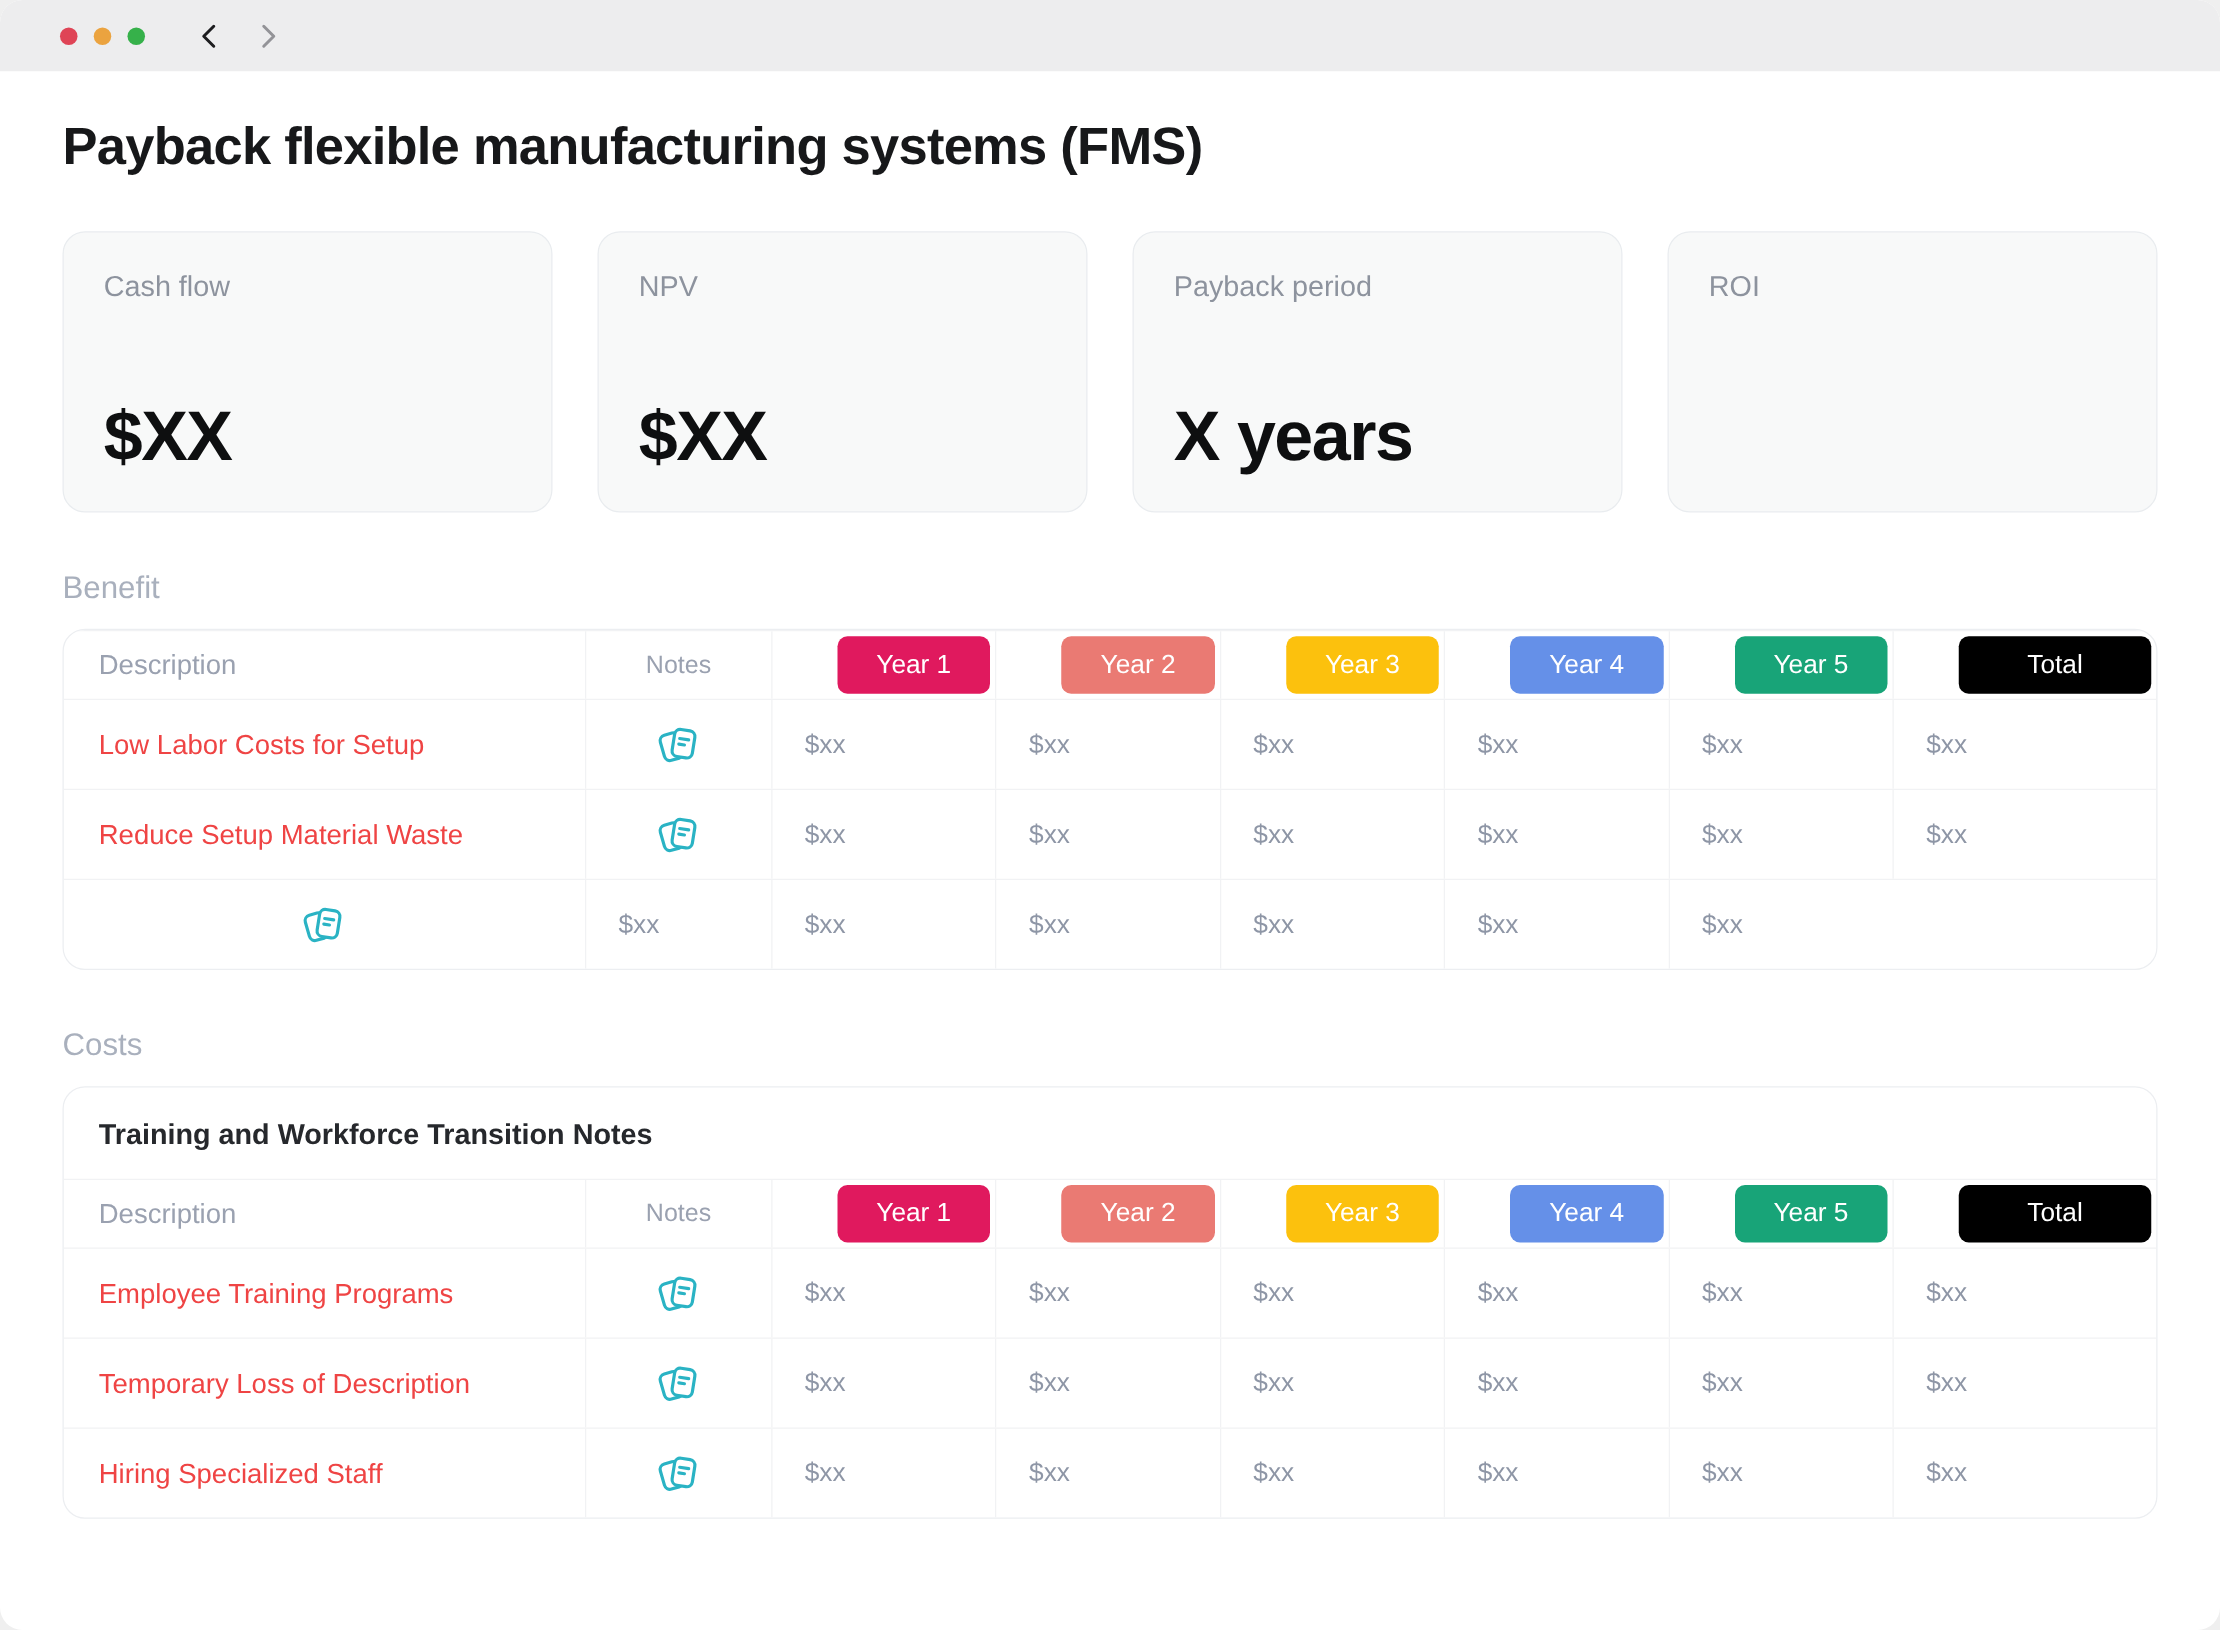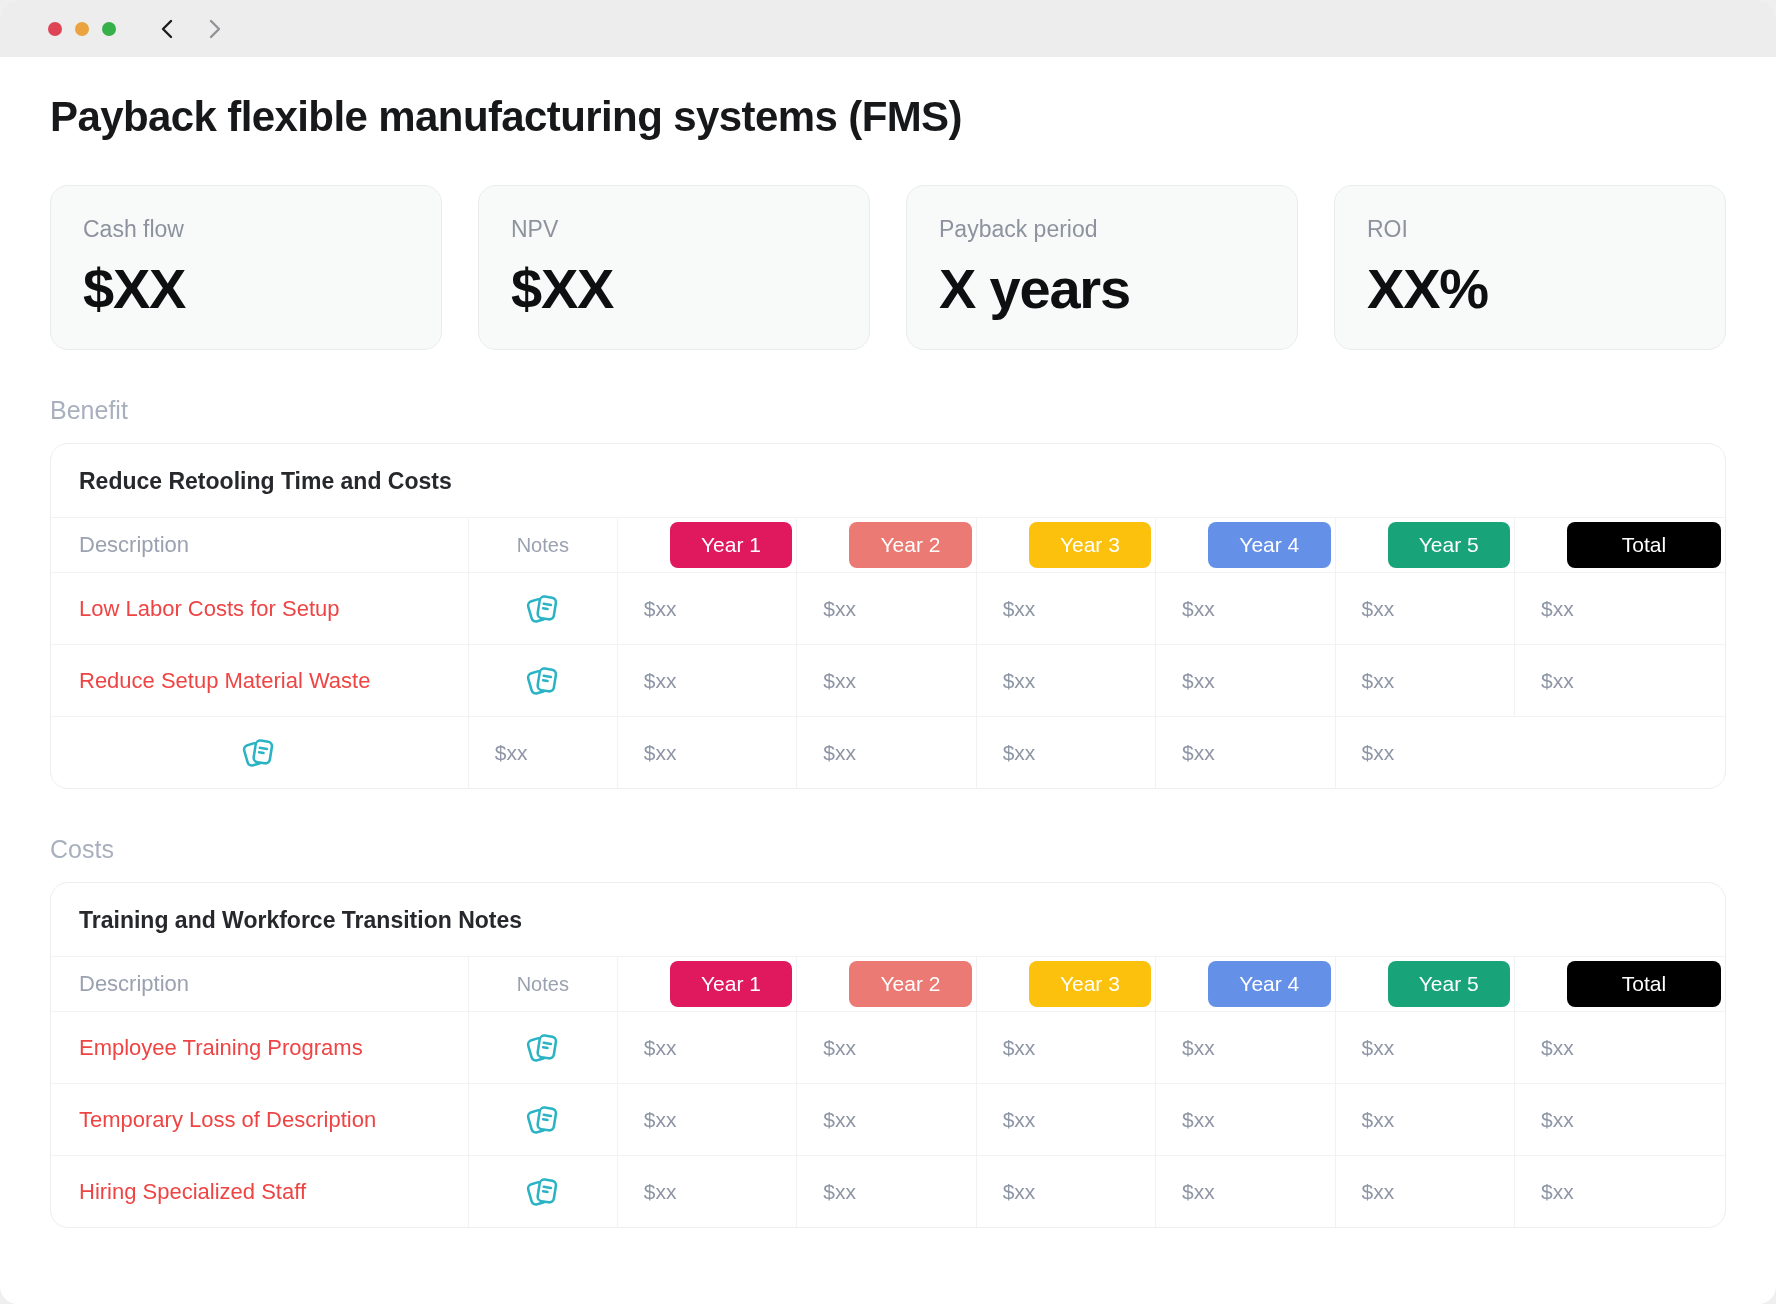--- a/index.html
+++ b/index.html
@@ -31,21 +31,21 @@
   .content { padding:0 50px; }
   h1.page-title {
     margin:36px 0 0 0;
     font-size:42px; line-height:1.15;
     font-weight:700; color:#17181a;
     letter-spacing:-0.6px;
   }
   
   .metrics { display:flex; gap:36px; margin-top:44px; }
   .metric-card {
-    flex:1; height:165px;
+    flex:1; height:225px;
     background:#f8f9f9;
     border:1px solid #e9ecef;
     border-radius:18px;
     padding:30px 32px 28px 32px;
     display:flex; flex-direction:column; justify-content:space-between;
   }
   .metric-label { font-size:23px; color:#8d939e; }
   .metric-value { font-size:56px; font-weight:600; color:#0e0f10; letter-spacing:-1.2px; }
   
   .section-label { margin:46px 0 18px 0; font-size:25px; color:#a9b0bd; }
@@ -118,28 +118,26 @@
       <div class="metric-card">
         <div class="metric-label">NPV</div>
         <div class="metric-value">$XX</div>
       </div>
       <div class="metric-card">
         <div class="metric-label">Payback period</div>
         <div class="metric-value">X years</div>
       </div>
       <div class="metric-card">
         <div class="metric-label">ROI</div>
-        <div class="metric-value">XX%</div>
       </div>
     </div>
 
     <div class="section-label">Benefit</div>
 
     <div class="table-card">
-      <div class="table-title">Reduce Retooling Time and Costs</div>
 
       <div class="trow header">
         <div class="cell h-desc">Description</div>
         <div class="cell h-notes">Notes</div>
         <div class="cell pill-cell">
             <div class="pill" style="background: rgb(224, 25, 94);">Year 1</div>
           </div>
         <div class="cell pill-cell">
             <div class="pill" style="background: rgb(234, 122, 115);">Year 2</div>
           </div>

